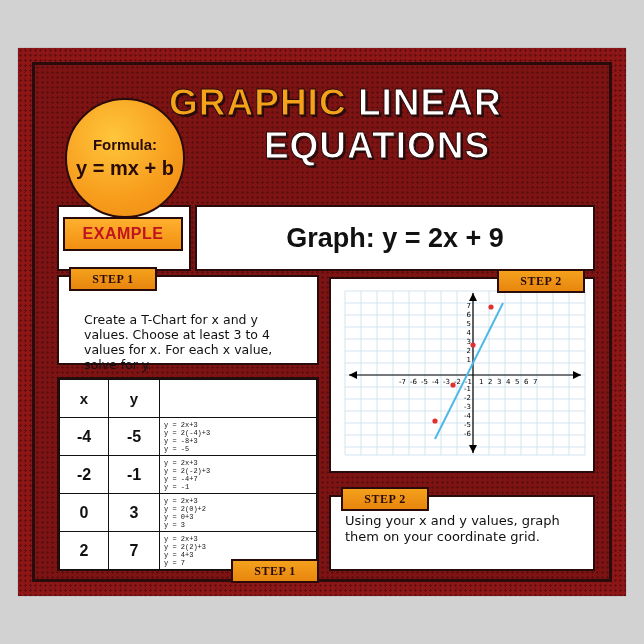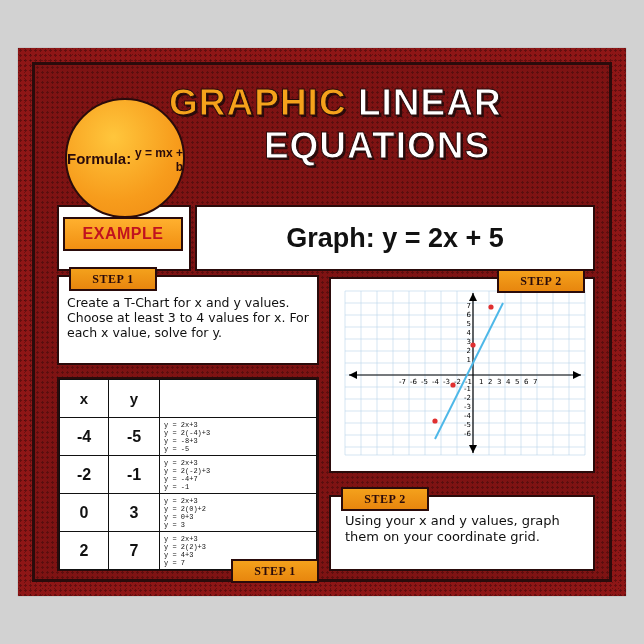--- a/index.html
+++ b/index.html
@@ -58,26 +58,26 @@
     line-height:42px;
     padding-right:14px;
   }
 
   
   .formula-circle{
     position:absolute; left:30px; top:33px;
     width:116px; height:116px; border-radius:50%;
     background:radial-gradient(circle at 40% 32%, #ffc63c 0%, #f79c1c 60%, #ef8a12 100%);
     border:2px solid #2a0b0b;
-    display:flex; flex-direction:row; align-items:center; justify-content:center;
+    display:flex; flex-direction:column; align-items:center; justify-content:center;
     color:#2a0b0b;
     z-index:4;
   }
   .formula-circle .f1{font-size:15px;font-weight:bold;}
-  .formula-circle .f2{font-size:12px;font-weight:bold;margin-top:4px;text-align:right;}
+  .formula-circle .f2{font-size:20px;font-weight:bold;margin-top:4px;text-align:right;}
 
   
   .example-band{
     position:absolute; left:22px; top:140px; width:130px; height:62px;
     background:#fff; border:2px solid #2a0b0b;
   }
   .example-badge{
     position:absolute; left:28px; top:152px;
     width:116px; height:30px;
     background:linear-gradient(#ffb02e,#f18f12);
@@ -109,21 +109,21 @@
     z-index:5;
     font-family:Liberation Serif, serif;
   }
 
   
   .panel1{
     position:absolute; left:22px; top:210px; width:258px; height:86px;
     background:#fff; border:2px solid #2a0b0b;
   }
   .panel1 p{
-    margin:0; padding:18px 8px 0 8px;
+    margin:17px; padding:18px 8px 0 8px;
     font-size:12.5px; line-height:15px; color:#111;
     font-family:"DejaVu Sans", sans-serif;
   }
 
   
   .tchart{
     position:absolute; left:22px; top:312px; width:258px; height:190px;
     background:#fff; border:2px solid #2a0b0b;
   }
   .tchart table{
@@ -180,21 +180,21 @@
 
     <div class="formula-circle">
       <div class="f1">Formula:</div>
       <div class="f2">y = mx + b</div>
     </div>
 
     <div class="example-band"></div>
     <div class="example-badge">EXAMPLE</div>
 
     <div class="graph-head">
-      <span>Graph: y = 2x + 5</span>
+      <span>Graph: y = 2x + 9</span>
     </div>
 
     <div class="tab" style="left:34px; top:202px; width:84px;">STEP 1</div>
 
     <div class="panel1">
       <p>Create a T-Chart for x and y values.  Choose at least 3 to 4 values for x.  For each x value, solve for y.</p>
     </div>
 
     <div class="tchart">
       <table>

